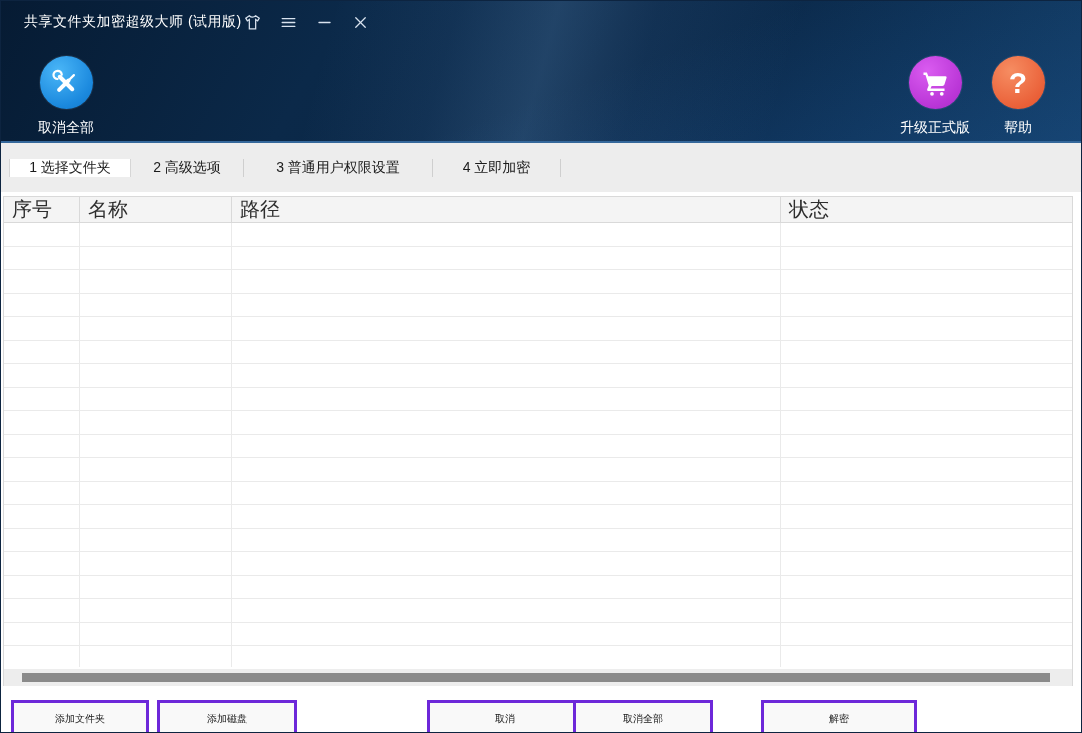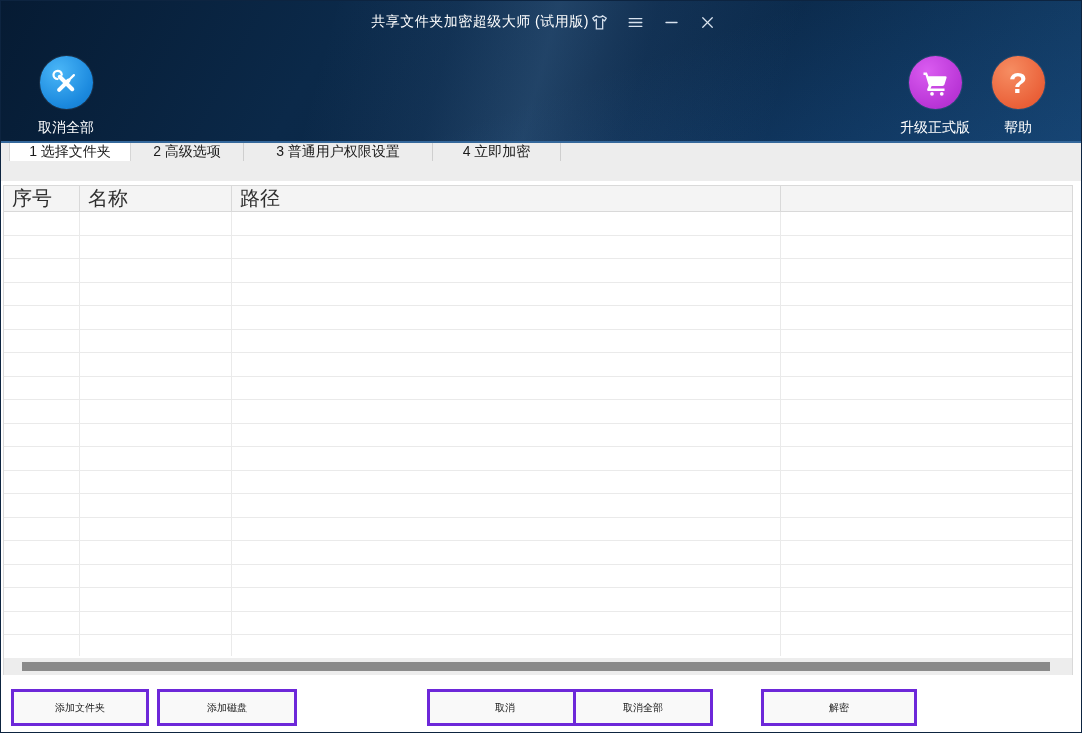--- a/index.html
+++ b/index.html
@@ -13,21 +13,21 @@
 
   
   .app-header{
     position:relative; height:140px;
     background:
       linear-gradient(105deg, rgba(0,0,0,0) 30%, rgba(90,150,210,.10) 41%, rgba(125,185,240,.20) 50%, rgba(90,150,210,.10) 59%, rgba(0,0,0,0) 72%),
       linear-gradient(160deg, rgba(0,0,0,0) 55%, rgba(40,110,190,.22) 100%),
       linear-gradient(118deg, #061b33 0%, #0b2949 30%, #0a2544 55%, #0d3054 80%, #11395f 100%);
     overflow:hidden;
   }
-  .titlebar{ display:flex; justify-content:center; align-items:center;
+  .titlebar{ display:flex; justify-content:flex-start; align-items:center;
     height:42px; padding:0 16px 0 23px; }
   .app-title{ color:#fefefe; font-size:14px; letter-spacing:.5px; }
   .win-controls{ display:flex; align-items:center; gap:15px; }
   .wc{ width:21px; height:21px; display:flex; align-items:center; justify-content:center;
        color:#d9e3ef; cursor:pointer; }
   .wc svg{ width:19px; height:19px; stroke:#d9e3ef; stroke-width:1.6; fill:none; stroke-linecap:round; }
 
   .toolbar{ position:absolute; top:55px; left:0; right:0; height:80px; }
   .tool-item{ position:absolute; text-align:center; color:#fff; font-size:14px; cursor:pointer; }
   .tool-item .circle{
@@ -38,22 +38,22 @@
   .tool-settings{ left:15px;  width:100px; }
   .tool-upgrade { left:874px; width:120px; }
   .tool-help    { left:967px; width:100px; }
   .circle-settings{ background:radial-gradient(circle at 35% 28%, #4ab6f7, #1b89de 68%, #1277ca); }
   .circle-upgrade { background:radial-gradient(circle at 35% 28%, #da5cf0, #ba36d7 68%, #a92bc8); }
   .circle-help    { background:radial-gradient(circle at 35% 28%, #f68d62, #ea6038 72%, #e4562e); }
   .circle svg{ width:30px; height:30px; }
   .qmark{ color:#fff; font-size:30px; font-weight:bold; line-height:1; }
 
   
-  .tabbar{ height:40px; background:#ededed; border-top:2px solid #35689b;
-    display:flex; align-items:flex-start; padding-left:8px; }
+  .tabbar{ height:51px; background:#ededed; border-top:2px solid #35689b;
+    display:flex; align-items:center; padding-left:8px; }
   .tab{ display:flex; align-items:center; justify-content:center;
     font-size:14px; color:#1b1b1b; background:#ededed;
     border-right:1px solid #cfcfcf; cursor:pointer; }
   .tab.t1{ width:122px; border-left:1px solid #cfcfcf; }
   .tab.t2{ width:113px; }
   .tab.t3{ width:189px; }
   .tab.t4{ width:128px; }
   .tab.active{ background:#ffffff; border-left:1px solid #d6d6d6; border-right:1px solid #d6d6d6; }
 
   
@@ -162,20 +162,21 @@
     <div class="tab t3">3 普通用户权限设置</div>
     <div class="tab t4">4 立即加密</div>
   </div>
 
   <div class="content">
     <div class="table-wrap">
       <div class="thead">
         <div class="th th1">序号</div>
         <div class="th th2">名称</div>
         <div class="th th3">路径</div>
+        <div class="th th4">状态</div>
       </div>
       <div class="tbody">
         <div class="vline vl1"></div>
         <div class="vline vl2"></div>
         <div class="vline vl3"></div>
       </div>
       <div class="hscroll">
         <div class="hthumb"></div>
       </div>
     </div>

